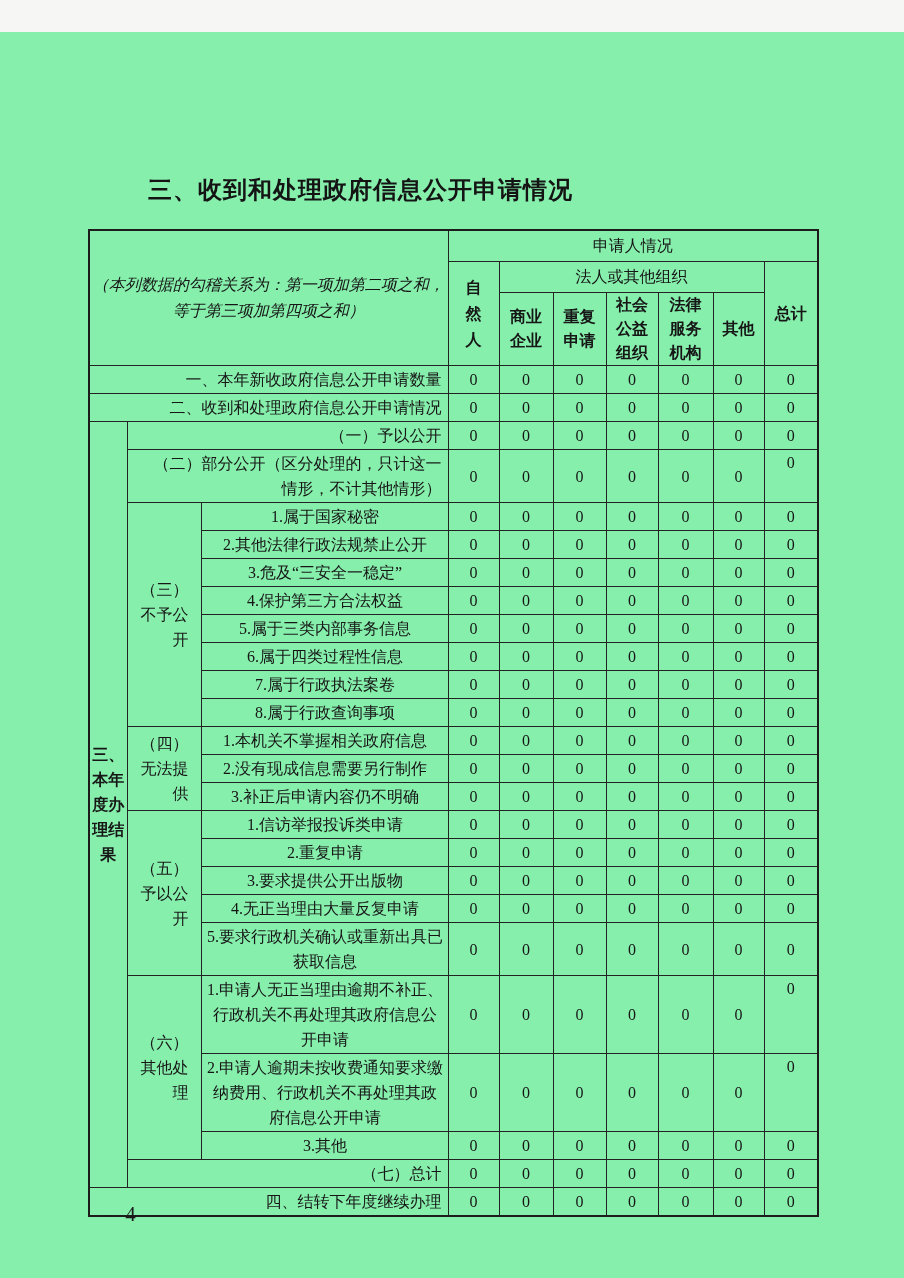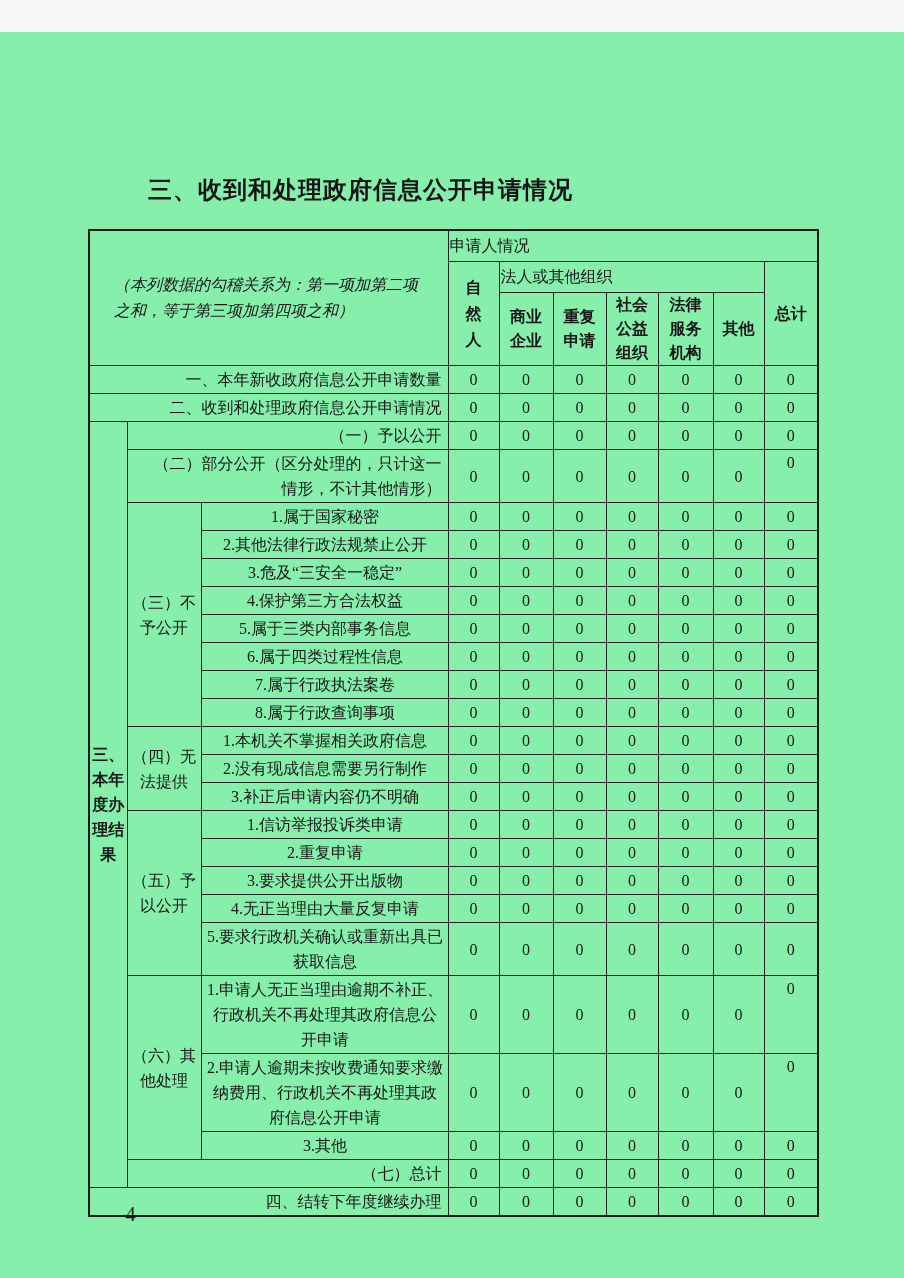--- a/index.html
+++ b/index.html
@@ -37,36 +37,36 @@
   table.main td {
     border:1px solid #232323;
     font-size:16px;
     line-height:25px;
     vertical-align:middle;
     color:#161616;
     overflow:hidden;
     word-break:break-all;
   }
   
-  tr.h1 td, tr.h2 td { height:28px; line-height:26px; }
+  tr.h1 td, tr.h2 td { height:28px; text-align:center; line-height:26px; }
   tr.h3 td { height:72px; text-align:center; line-height:24px; padding:0 7px; }
   td.note {
     font-style:italic;
     font-size:15px;
     line-height:27px;
-    padding:4px 24px;
+    padding:4px 0;
     text-align:left;
     vertical-align:middle;
     word-break:break-all;
   }
   td.ch { text-align:center; line-height:24px; padding:0 7px;font-weight:bold; }
   td.ch1 { padding:0 16px; } 
   
   td.lab  { text-align:right; padding:1px 6px 1px 13px; }
-  td.glab { text-align:center; padding:1px 0; line-height:25px; }
+  td.glab { text-align:right; padding:1px 12px; line-height:25px; }
   td.sub  { text-align:center; padding:1px 4px 1px 5px; }
   td.vert { text-align:center; padding:0 2px; line-height:25px;font-weight:bold; }
   td.v    { text-align:center; padding:0; }
   tr.top-total td.v:last-child { vertical-align:top; }
   .pageno {
     position:absolute;
     left:103px; top:1170px;
     font-size:21px;
     letter-spacing:5px;
     color:#1b1b1b;

